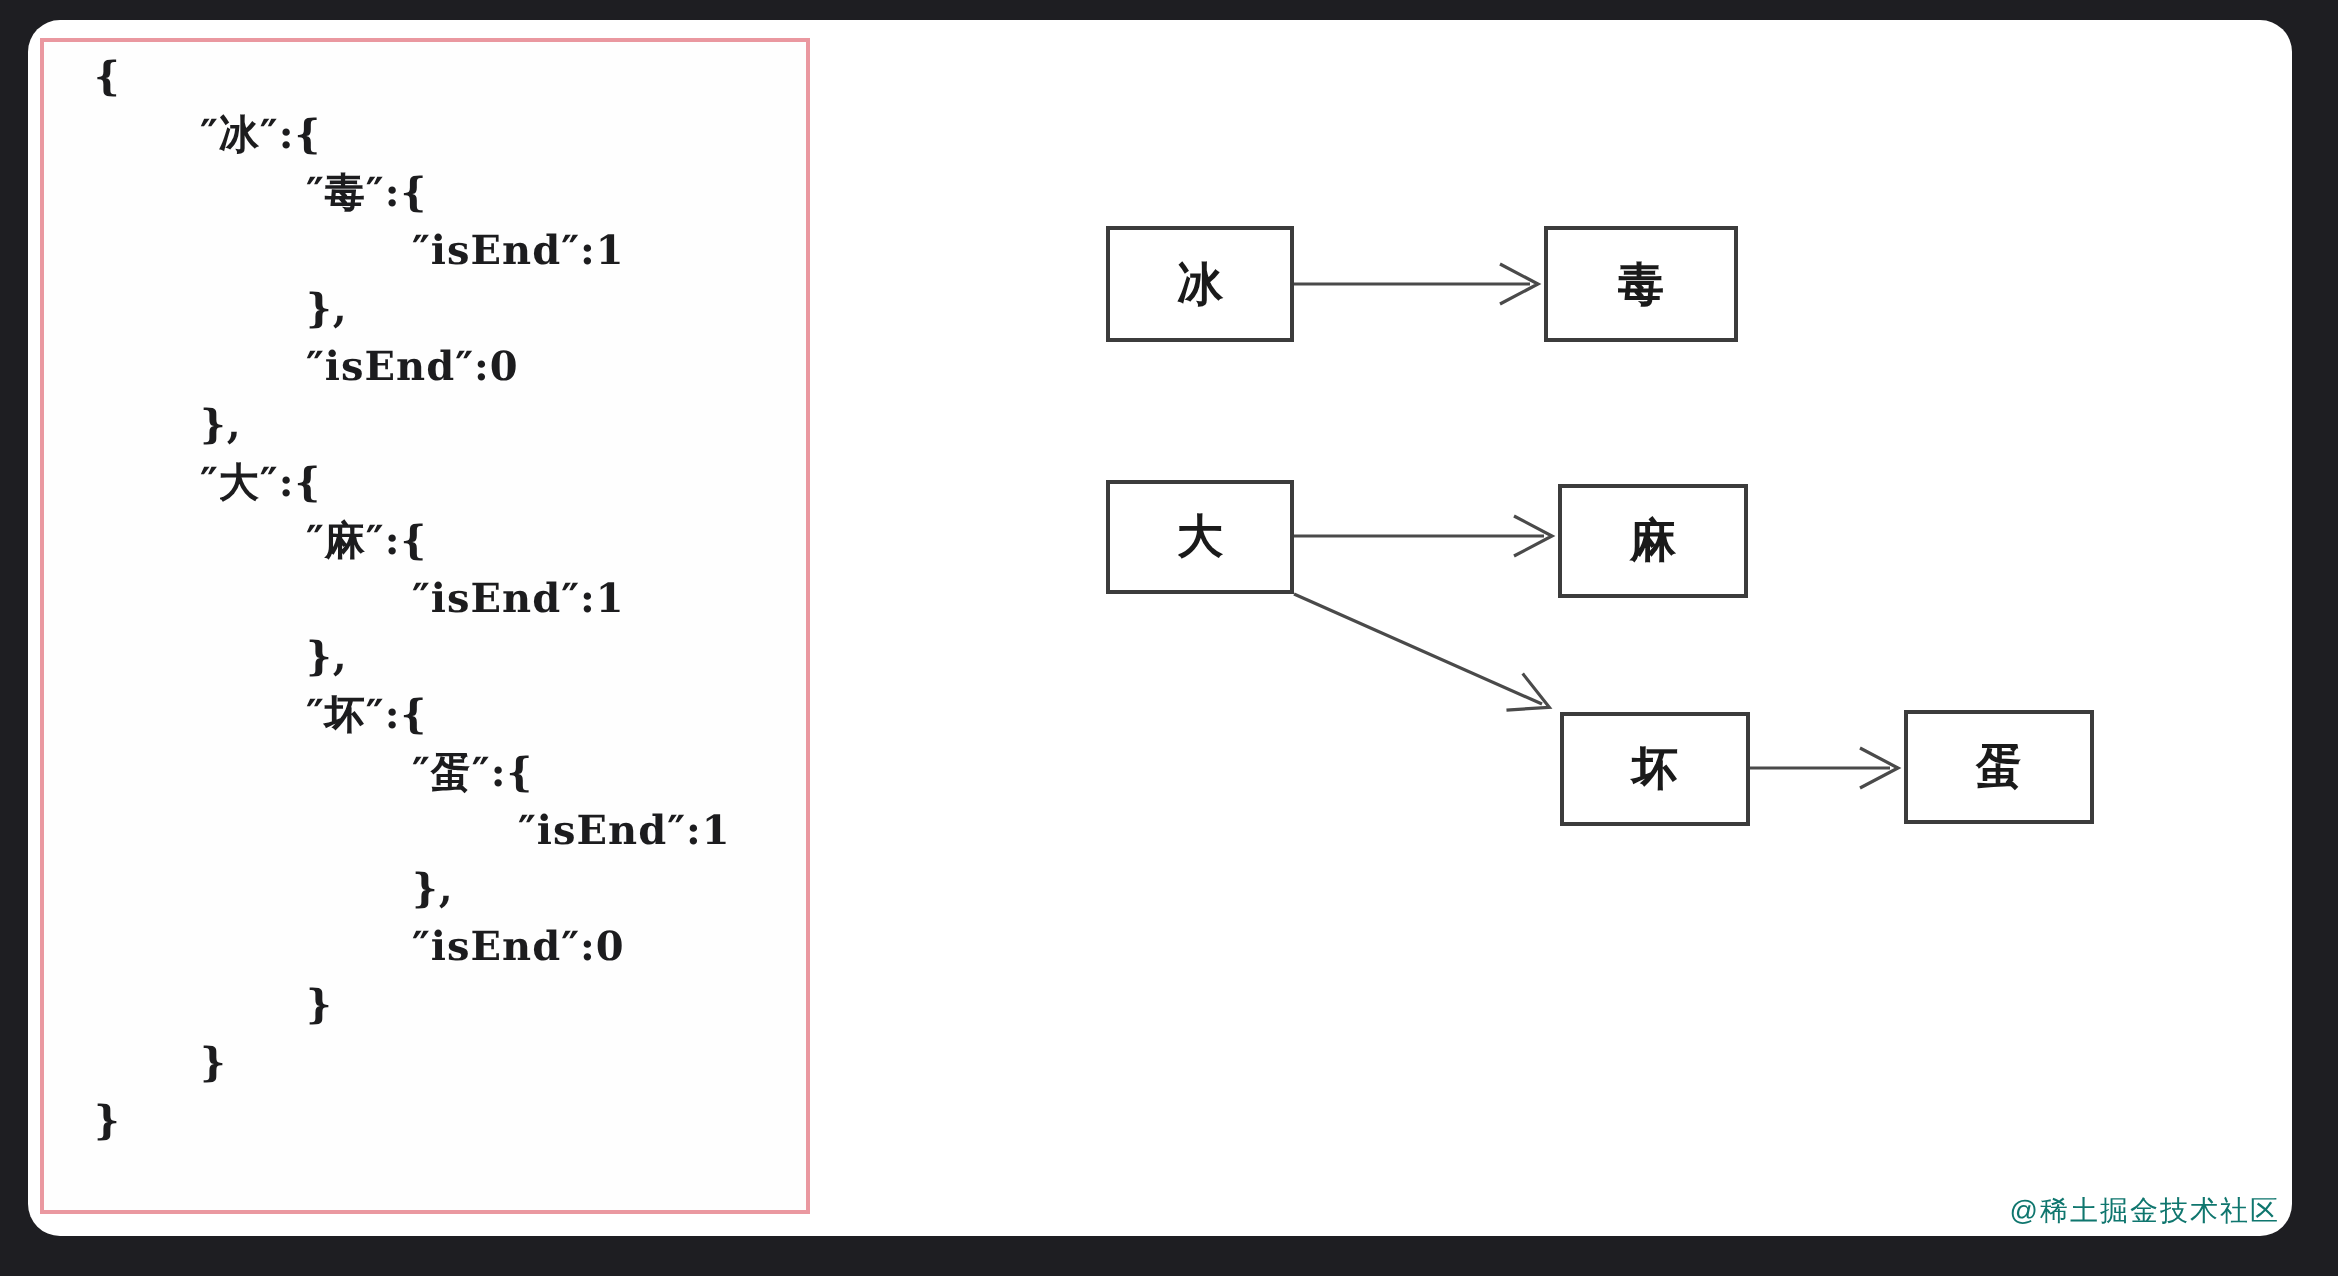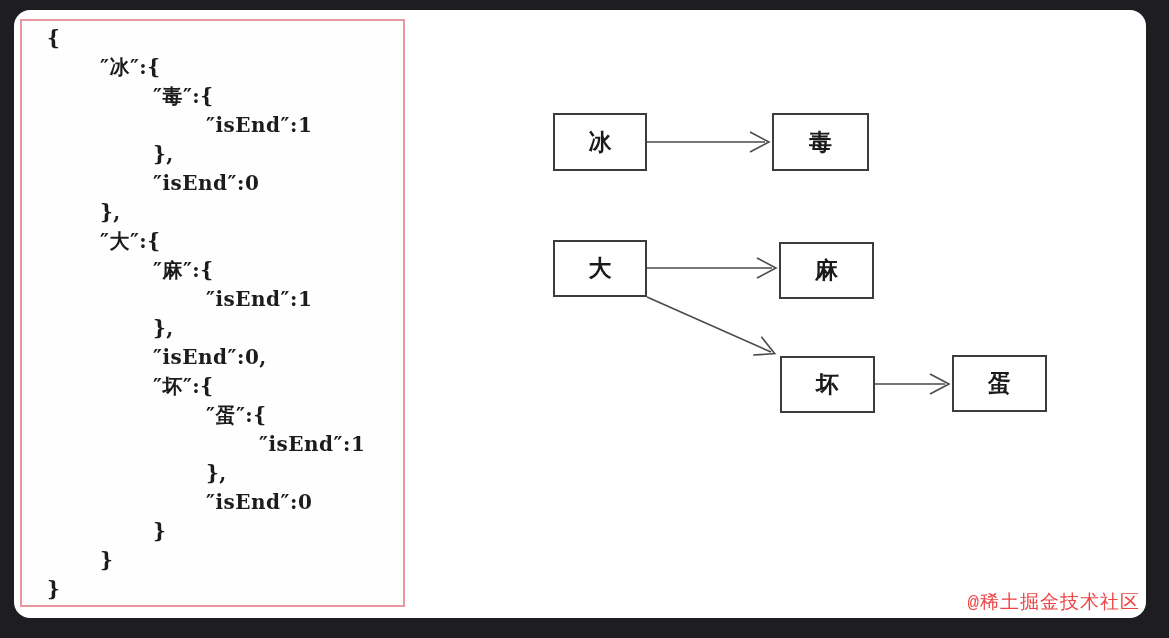--- a/index.html
+++ b/index.html
@@ -54,44 +54,43 @@
   }
   .node-bing{left:539px;top:103px;width:94px;height:58px;}
   .node-du  {left:758px;top:103px;width:97px;height:58px;}
   .node-da  {left:539px;top:230px;width:94px;height:57px;}
   .node-ma  {left:765px;top:232px;width:95px;height:57px;}
   .node-huai{left:766px;top:346px;width:95px;height:57px;}
   .node-dan {left:938px;top:345px;width:95px;height:57px;}
   
   .watermark{
     position:absolute;right:6px;bottom:3px;
-    font-size:19px;
-    color:#ef4444;
-    font-family:Liberation Mono, monospace;
+    font-size:14px;
+    color:#0f766e;
+    font-family:Liberation Sans, sans-serif;
     letter-spacing:1px;
   }
 </style>
 </head>
 <body>
 
 <div class="canvas">
 
   <div class="code-panel">
     <div class="code-line ind0">{</div>
     <div class="code-line ind1">″冰″:{</div>
     <div class="code-line ind2">″毒″:{</div>
     <div class="code-line ind3">″isEnd″:1</div>
     <div class="code-line ind2">},</div>
     <div class="code-line ind2">″isEnd″:0</div>
     <div class="code-line ind1">},</div>
     <div class="code-line ind1">″大″:{</div>
     <div class="code-line ind2">″麻″:{</div>
     <div class="code-line ind3">″isEnd″:1</div>
     <div class="code-line ind2">},</div>
-    <div class="code-line ind2">″isEnd″:0,</div>
     <div class="code-line ind2">″坏″:{</div>
     <div class="code-line ind3">″蛋″:{</div>
     <div class="code-line ind4">″isEnd″:1</div>
     <div class="code-line ind3">},</div>
     <div class="code-line ind3">″isEnd″:0</div>
     <div class="code-line ind2">}</div>
     <div class="code-line ind1">}</div>
     <div class="code-line ind0">}</div>
   </div>
 

